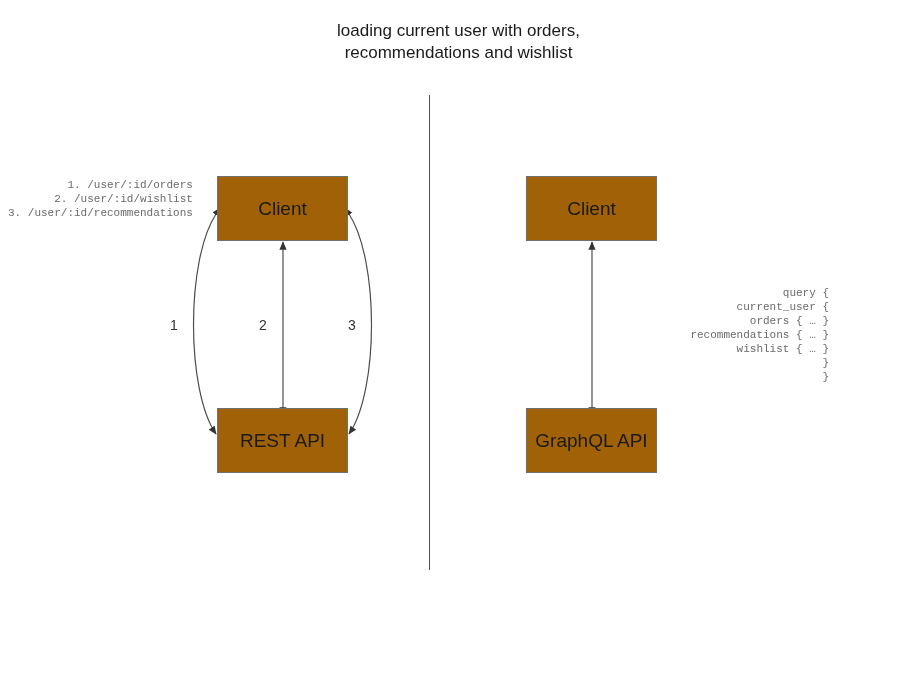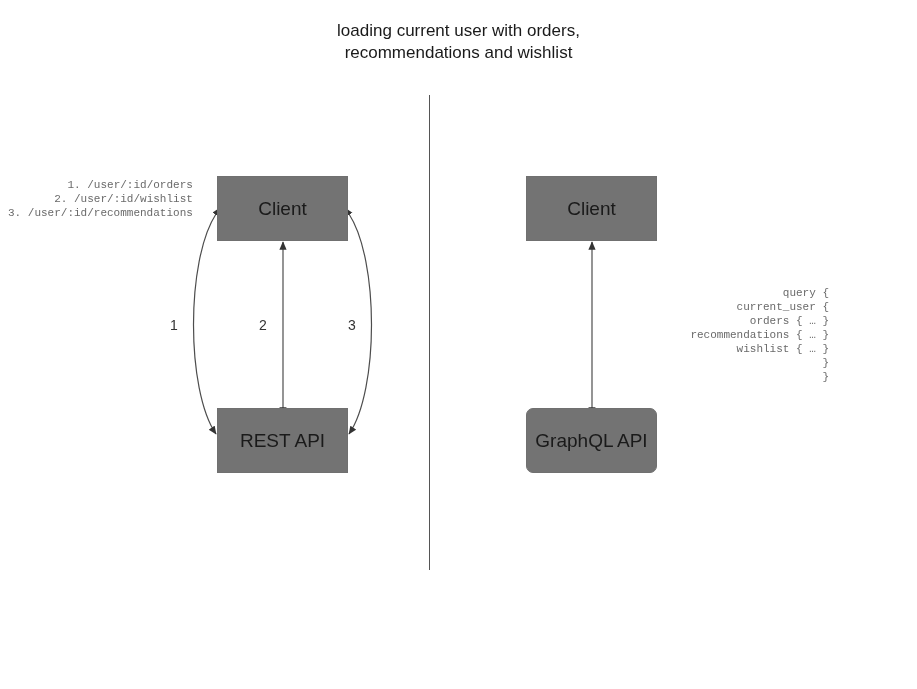--- a/index.html
+++ b/index.html
@@ -37,33 +37,33 @@
     top: 95px;
     width: 1px;
     height: 475px;
     background: #555555;
   }
 
   
   .node-box {
     position: absolute;
     box-sizing: border-box;
-    background: #737373;
+    background: #a16207;
     border: 1px solid #707070;
     display: flex;
     align-items: center;
     justify-content: center;
     font-family: "Liberation Sans", sans-serif;
     font-size: 19px;
     color: #1a1a1a;
   }
   #client-rest  { left: 217px; top: 176px; width: 131px; height: 65px; }
   #rest-api     { left: 217px; top: 408px; width: 131px; height: 65px; }
   #client-gql   { left: 526px; top: 176px; width: 131px; height: 65px; }
-  #graphql-api  { left: 526px; top: 408px; width: 131px; height: 65px; border-radius: 7px; }
+  #graphql-api  { left: 526px; top: 408px; width: 131px; height: 65px; }
 
   
   .arrow-layer {
     position: absolute;
     left: 0;
     top: 0;
     width: 917px;
     height: 689px;
     pointer-events: none;
   }

